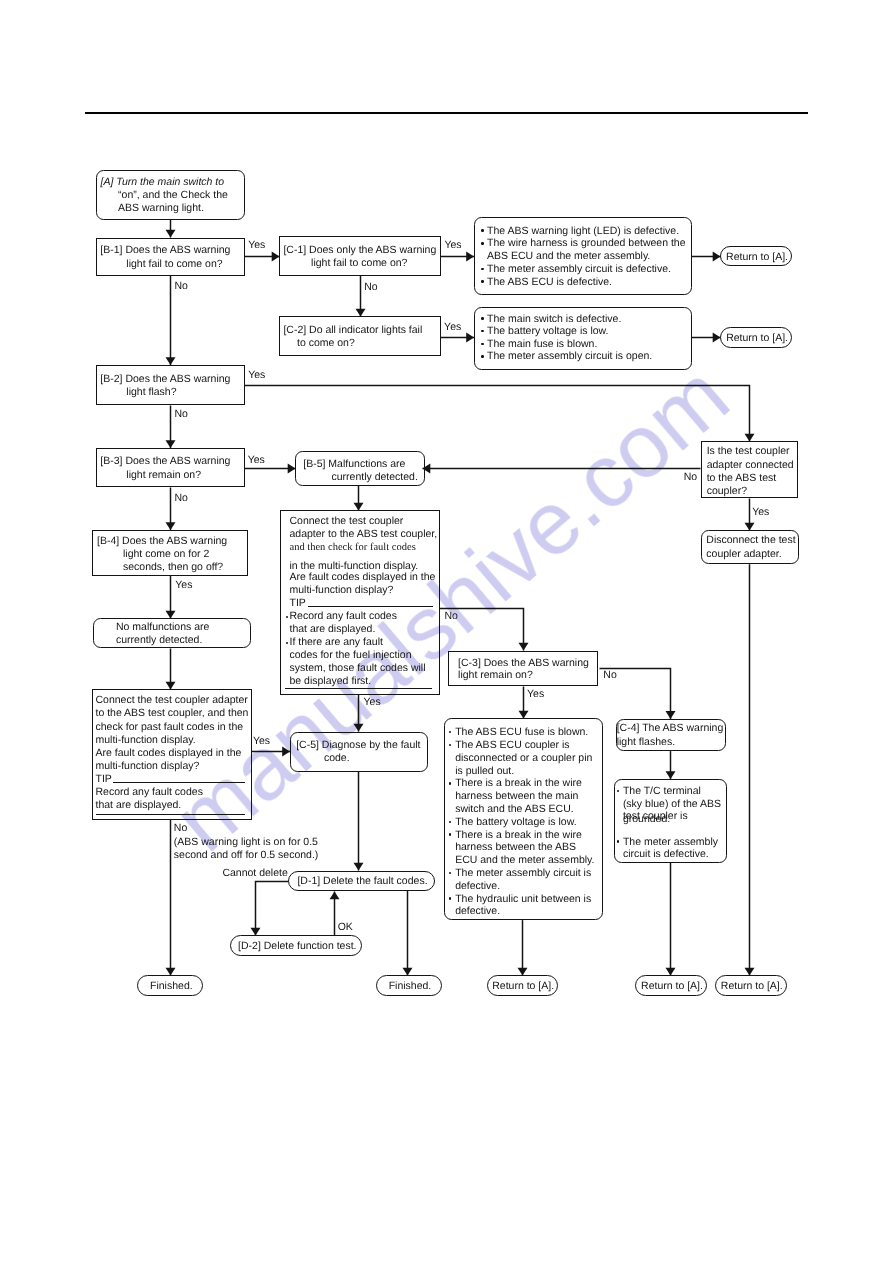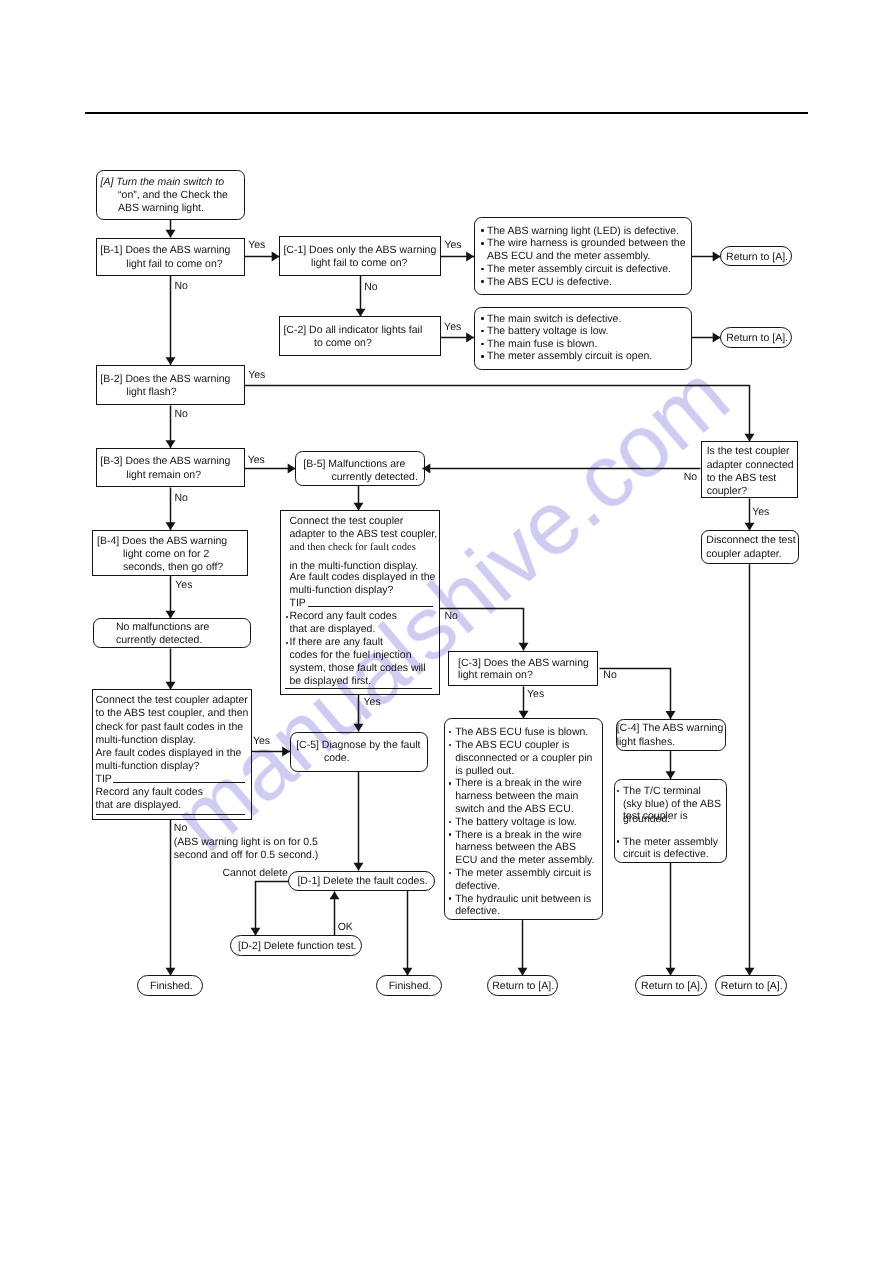--- a/index.html
+++ b/index.html
@@ -122,21 +122,21 @@
       <div class="node rnd" style="left: 295.2px; top: 450.5px; width: 130px; height: 35.7px;">
         <div class="tx" style="left: 7.1px; top: 6.4px;">[B-5] Malfunctions are</div>
         <div class="tx" style="left: 35.3px; top: 19.5px;">currently detected.</div>
       </div>
       <div class="node" style="left: 279px; top: 236px; width: 162px; height: 40px;">
         <div class="tx" style="left: 3.4px; top: 6.9px;">[C-1] Does only the ABS warning</div>
         <div class="tx" style="left: 31.1px; top: 20px;">light fail to come on?</div>
       </div>
       <div class="node" style="left: 279px; top: 316px; width: 162px; height: 40px;">
         <div class="tx" style="left: 3.4px; top: 6.9px;">[C-2] Do all indicator lights fail</div>
-        <div class="tx" style="left: 34px; top: 20px;">to come on?</div>
+        <div class="tx" style="left: 17px; top: 20px;">to come on?</div>
       </div>
       <div class="node" style="left: 447.6px; top: 650.9px; width: 150.6px; height: 35.6px;">
         <div class="tx" style="left: 9.5px; top: 5.2px;">[C-3] Does the ABS warning</div>
         <div class="tx" style="left: 9.5px; top: 17.2px;">light remain on?</div>
       </div>
       <div class="node rnd" style="left: 615.6px; top: 718.9px; width: 110.6px; height: 32.2px;">
         <div class="tx" style="left: 0.1px; top: 2.6px;">[C-4] The ABS warning</div>
         <div class="tx" style="left: 0.1px; top: 15.7px;">light flashes.</div>
       </div>
       <div class="node rnd" style="left: 290px; top: 731.6px; width: 137.6px; height: 40.5px;">

